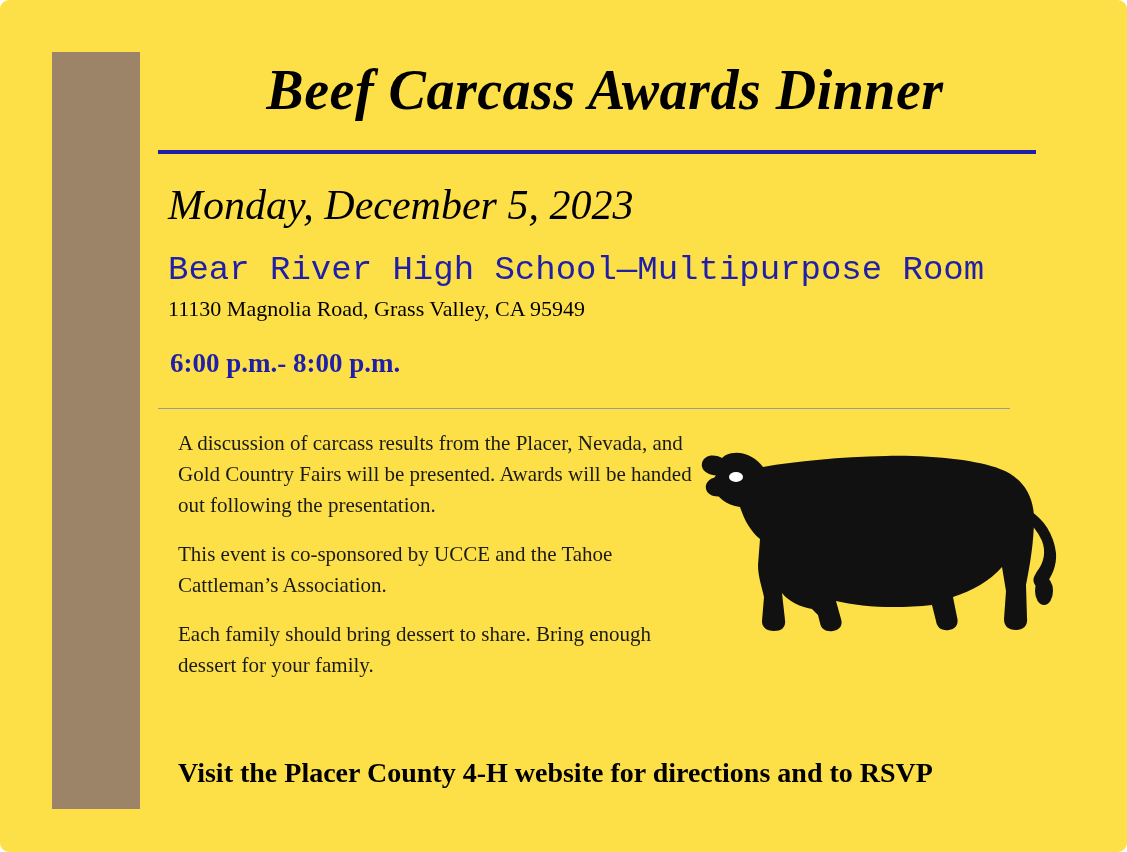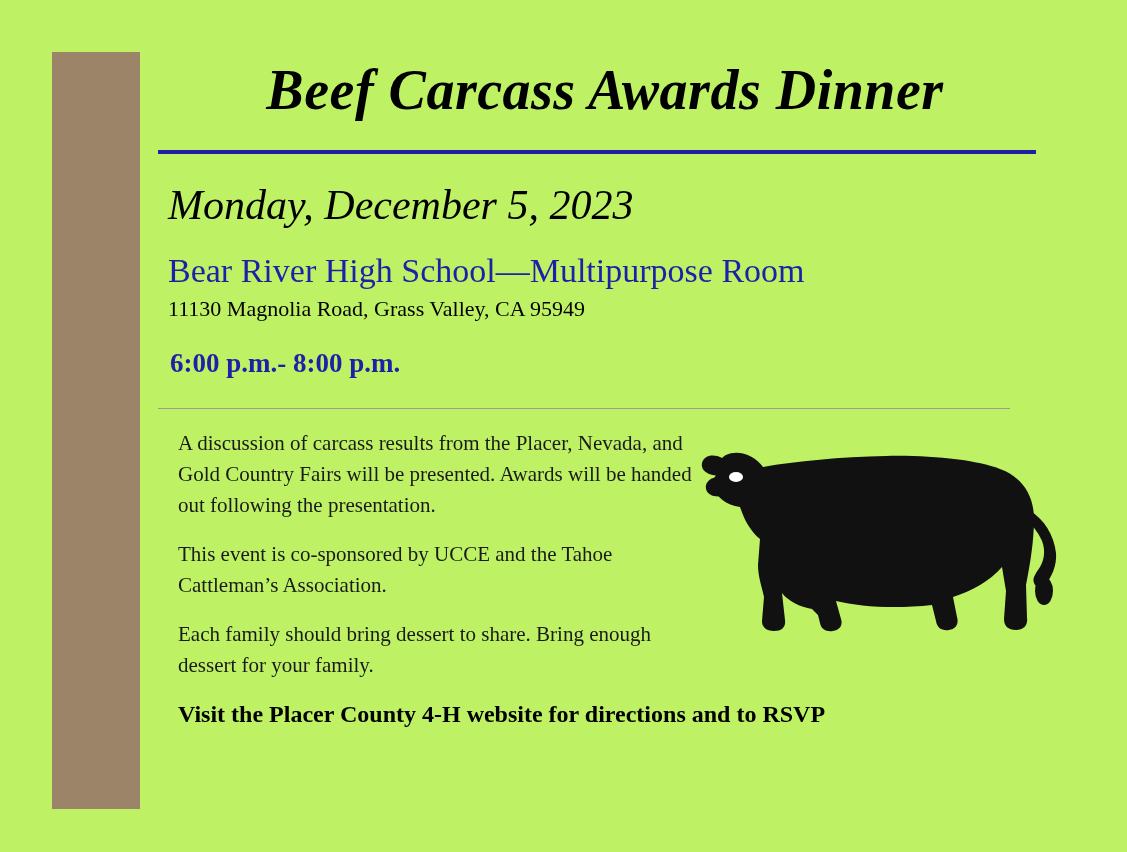--- a/index.html
+++ b/index.html
@@ -14,21 +14,22 @@
     font-family: "Liberation Serif", serif;
     color: #000000;
     overflow: hidden;
   }
 
   #flyer {
     position: absolute;
     left: 0; top: 0;
     width: 1127px;
     height: 852px;
-    background: #bef264;
+    background: #fde047;
+    border-radius: 9px;
   }
 
   
   .side-bar {
     position: absolute;
     left: 52px;
     top: 52px;
     width: 88px;
     height: 757px;
     background: #9b8468;
@@ -70,21 +71,21 @@
     font-size: 42px;
     line-height: 1.1;
     color: #000000;
     white-space: nowrap;
   }
 
   .venue {
     position: absolute;
     left: 168px;
     top: 252px;
-    font-family: Liberation Serif, serif;
+    font-family: Liberation Mono, monospace;
     font-size: 34px;
     line-height: 1.1;
     color: #1f1fa8;
     white-space: nowrap;
   }
 
   .address {
     position: absolute;
     left: 168px;
     top: 297px;
@@ -127,24 +128,24 @@
     line-height: 1.48;
     color: #1a1a1a;
   }
   .body-text p {
     margin: 0 0 18px 0;
   }
 
   .cta {
     position: absolute;
     left: 178px;
-    top: 696px;
+    top: 752px;
     width: 760px;
     font-family: "Liberation Serif", serif;
-    font-size: 24px;
+    font-size: 28px;
     line-height: 1.5;
     color: #000000;
   }
   .cta .cta-head {
     font-weight: bold;
     display: block;
     white-space: nowrap;
   }
   .cta .cta-line2 {
     display: block;

